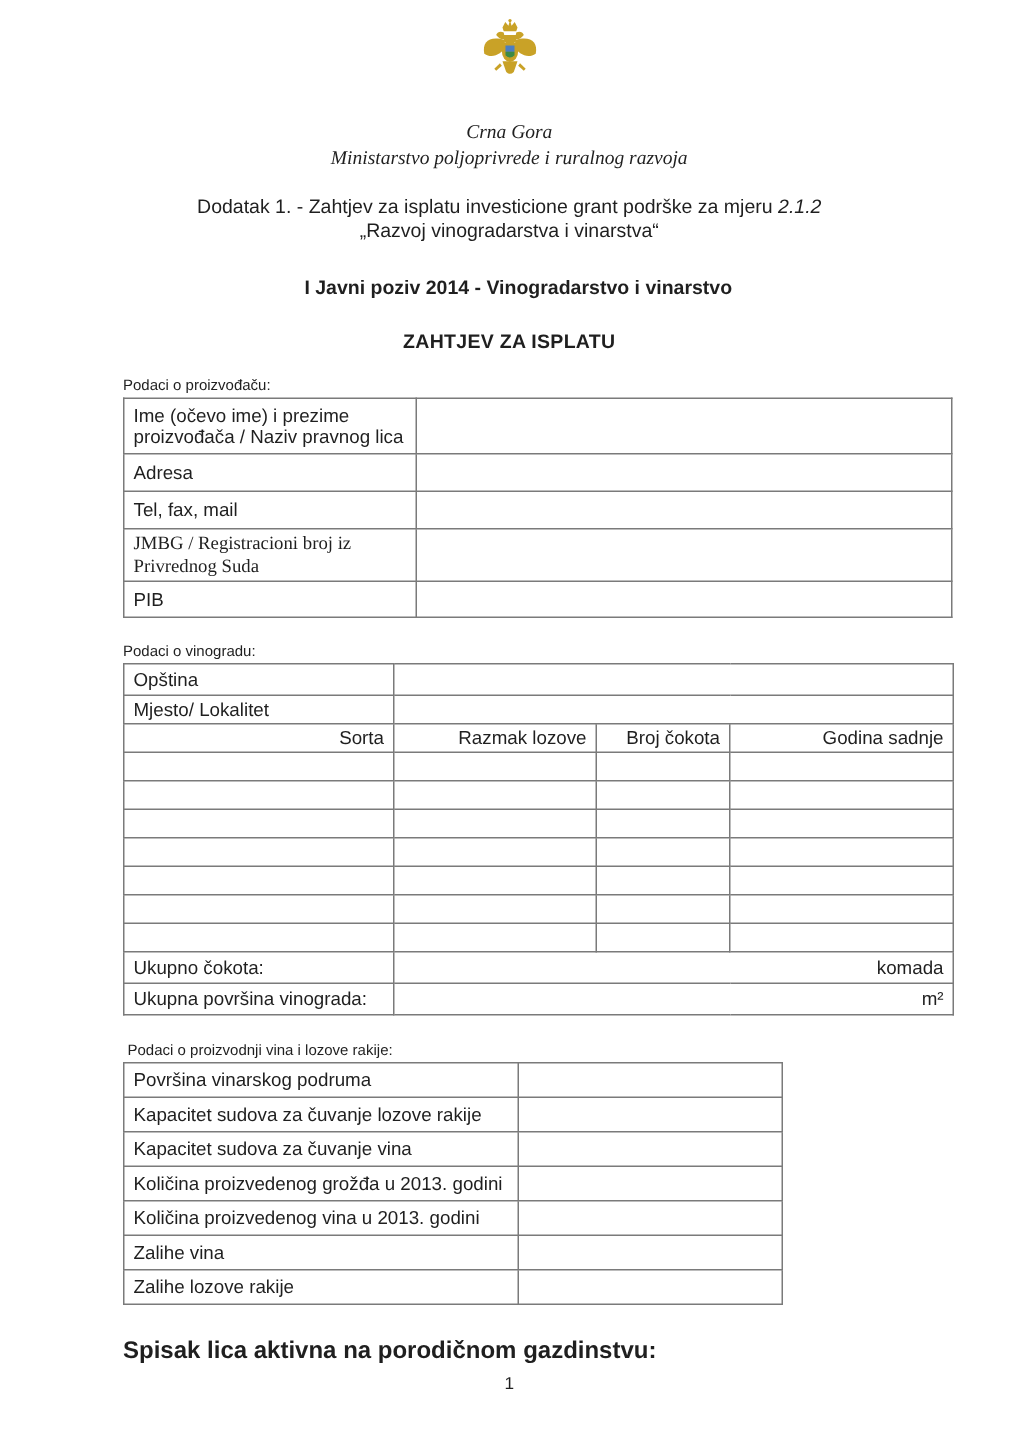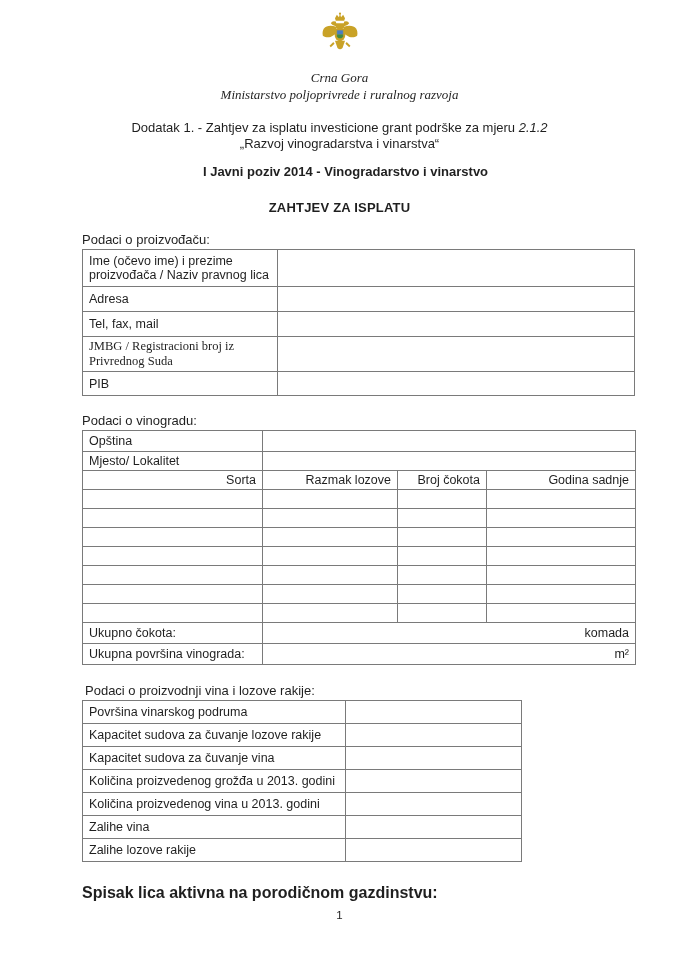--- a/index.html
+++ b/index.html
@@ -5,29 +5,29 @@
   html,body{margin:0;padding:0;background:#ffffff;}
   body{
     width:679px;height:960px;overflow:hidden;
     font-family:"Liberation Sans","DejaVu Sans",sans-serif;
     color:#1f1f1f;position:relative;
   }
   .center{text-align:center;}
 
   
   .crest-wrap{padding-top:12px;text-align:center;height:46px;}
-  .country{margin-top:12px;font:italic 13px "Liberation Serif","DejaVu Serif",serif;}
+  .country{margin-top:22px;font:italic 13px "Liberation Serif","DejaVu Serif",serif;}
   .ministry{margin-top:1px;font:italic 13px "Liberation Serif","DejaVu Serif",serif;}
 
   .title-dodatak{margin-top:17px;font-size:13px;line-height:16px;}
   .title-dodatak .it{font-style:italic;}
-  .title-call{margin-top:12px;font-size:13px;font-weight:bold;padding-left:12px;}
+  .title-call{margin-top:22px;font-size:13px;font-weight:bold;padding-left:12px;}
   .title-form{margin-top:21px;font-size:13px;font-weight:bold;letter-spacing:.2px;}
 
-  .section-title{margin:0 0 2px 82px;font-size:13px;}
+  .section-title{margin:0 0 2px 82px;font-size:10px;}
   .s1{margin-top:17px;}
   .s2{margin-top:17px;}
   .s3{margin-top:18px;margin-left:85px;}
 
   table{border-collapse:collapse;margin-left:82px;table-layout:fixed;}
   td,th{border:1px solid #7a7a7a;font-size:12.5px;font-weight:normal;
         padding:1px 6px;vertical-align:middle;box-sizing:border-box;
         overflow:hidden;}
   .t1{width:553px;padding-left:34px;}
   .t1 td.lbl{width:195px;}

